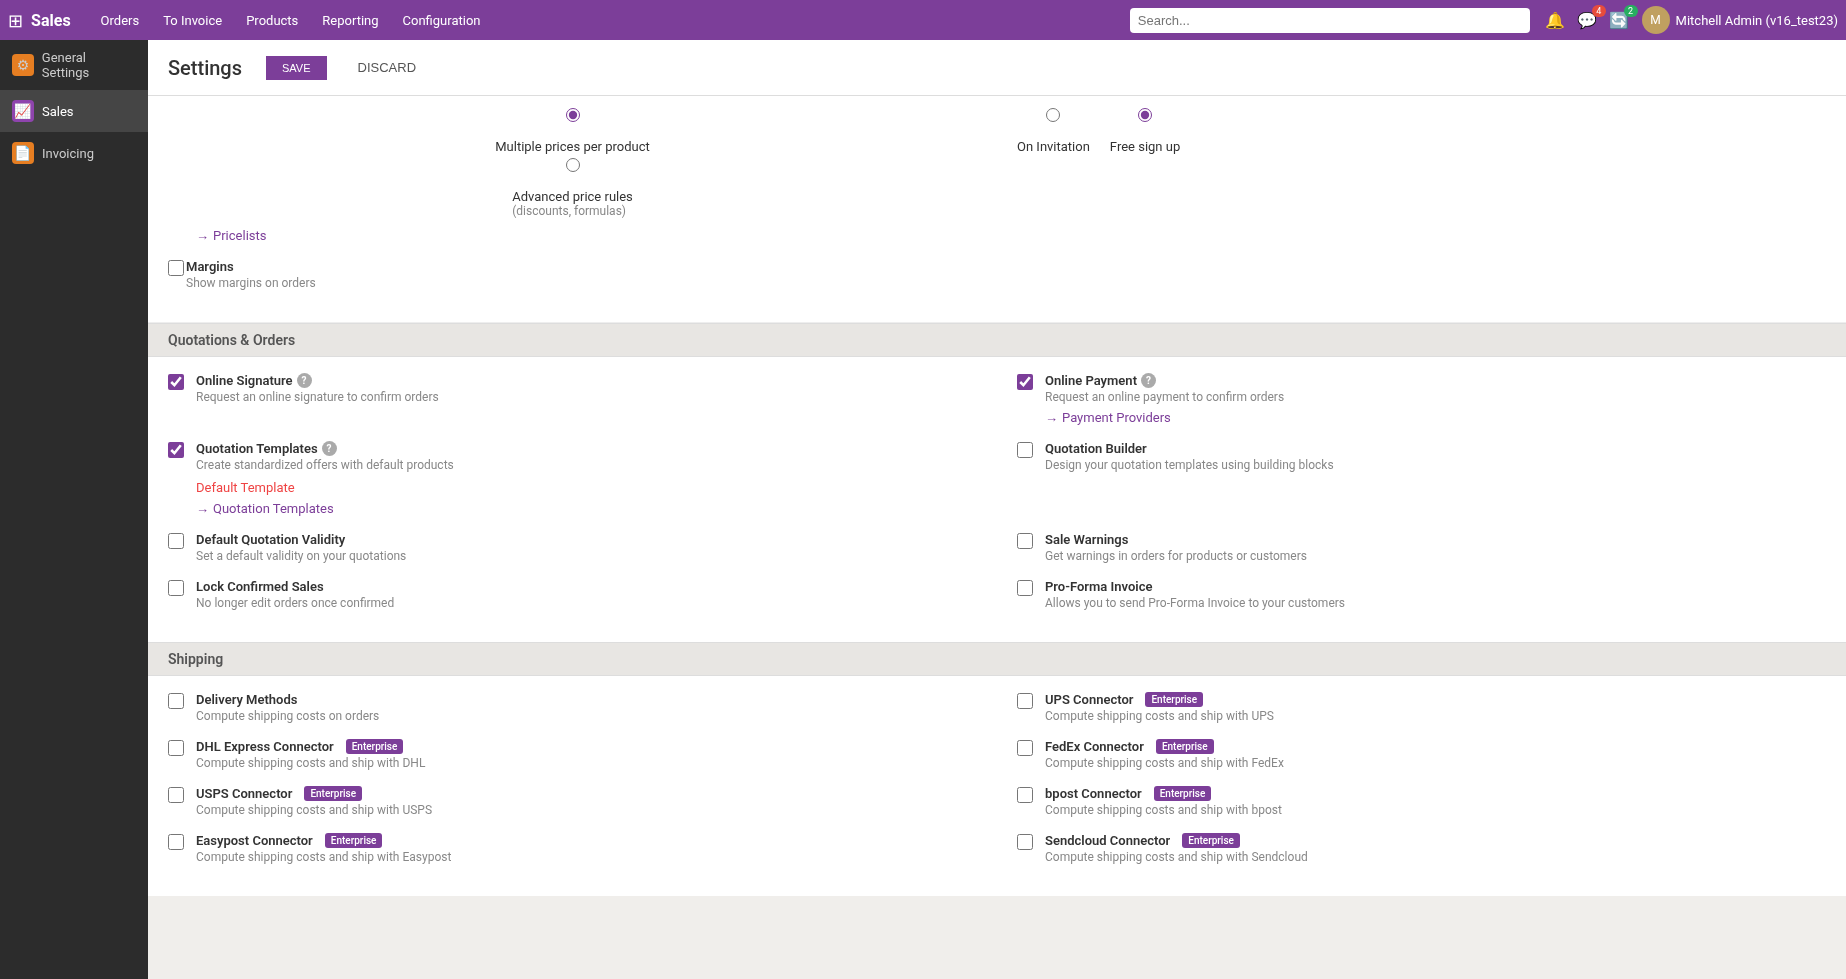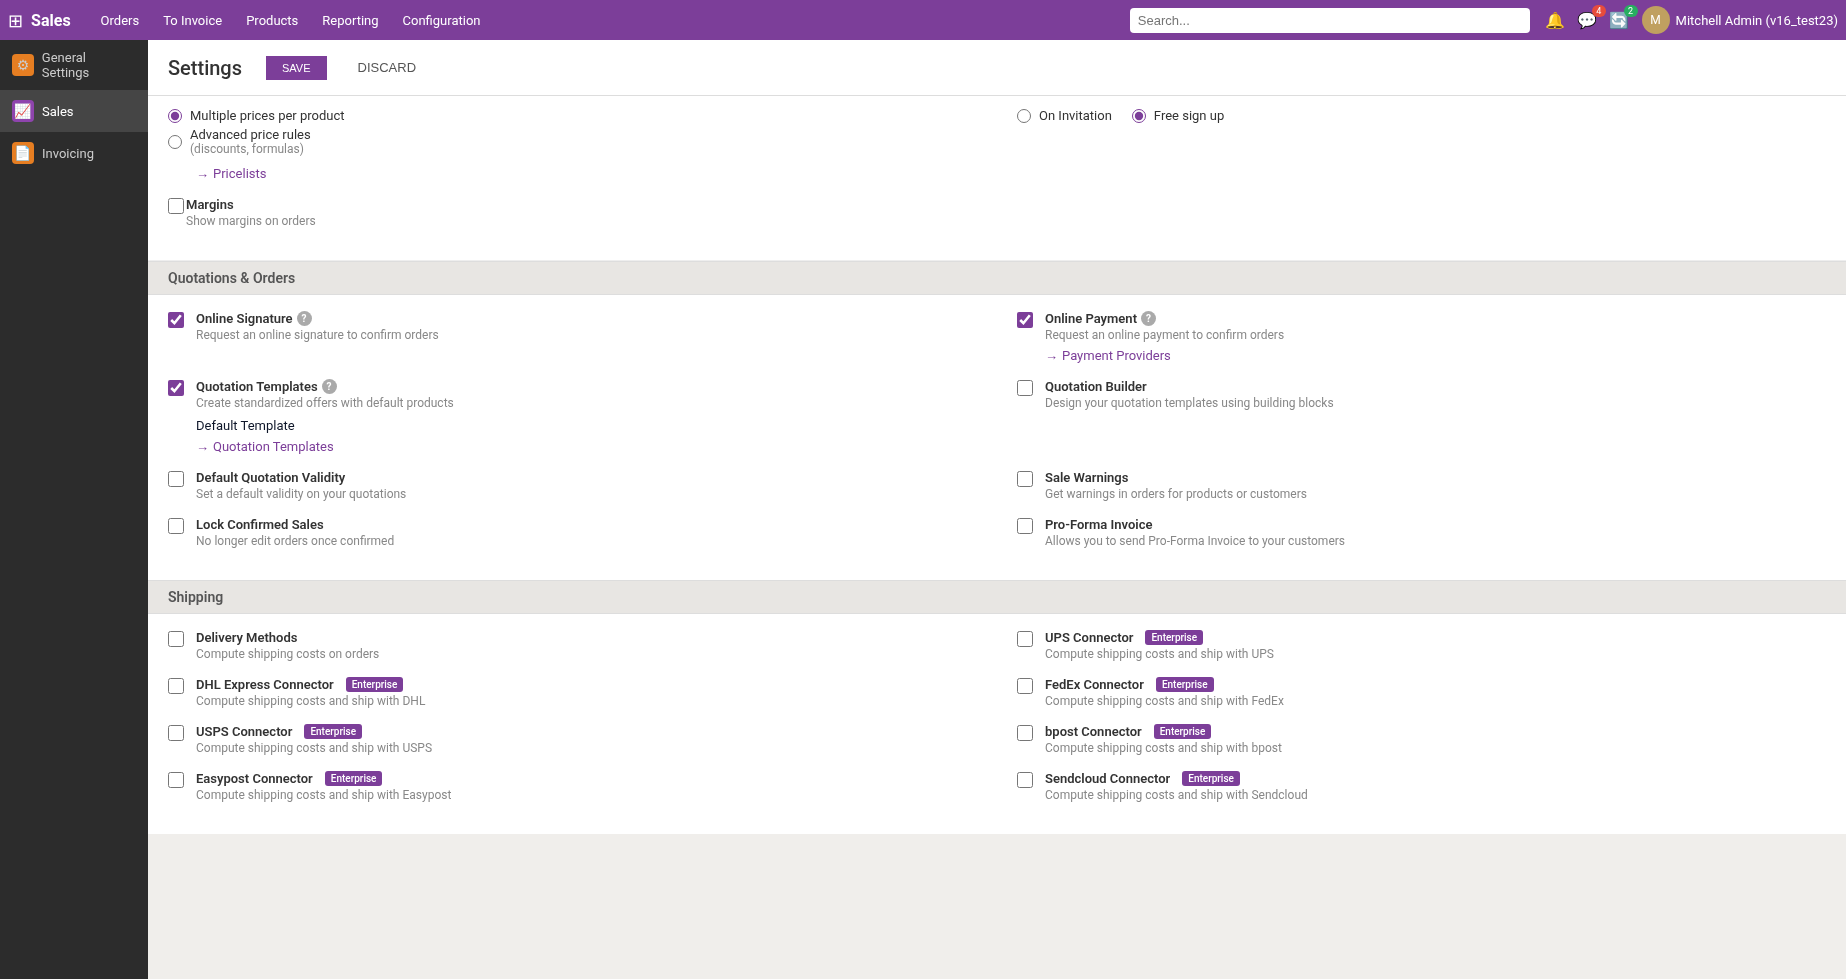--- a/index.html
+++ b/index.html
@@ -161,21 +161,21 @@
       border-radius: 3px;
       margin-left: 8px;
       font-weight: 500;
     }
 
     .top-partial {
       padding: 12px 20px 16px;
       background: white;
       border-bottom: 1px solid #eee;
     }
-    .radio-inline { display: flex; align-items: center; gap: 8px; font-size: 13px; }
+    .radio-inline { display: flex; align-items: center; gap: 17px; font-size: 13px; flex-direction: column; }
 
     .indented { margin-left: 28px; margin-top: 4px; }
 
     .help-icon {
       display: inline-flex;
       width: 15px;
       height: 15px;
       border-radius: 50%;
       background: #aaa;
       color: white;
@@ -326,21 +326,21 @@
         <div class="setting-item">
           <div class="checkbox-wrapper">
             <input type="checkbox" checked="" style="">
           </div>
           <div class="setting-content">
             <div class="setting-title">
               <span>Quotation Templates</span>
               <span class="help-icon">?</span>
             </div>
             <div class="setting-desc">Create standardized offers with default products</div>
-            <div style="margin-top:8px;font-size:13px;color:#0f172a;">Default Template</div>
+            <div style="margin-top:8px;font-size:13px;color:#ef4444;">Default Template</div>
             <a class="setting-link">
               <span>→</span>
               <span>Quotation Templates</span>
             </a>
           </div>
         </div>
         <div class="setting-item">
           <div class="checkbox-wrapper">
             <input type="checkbox" style="">
           </div>

